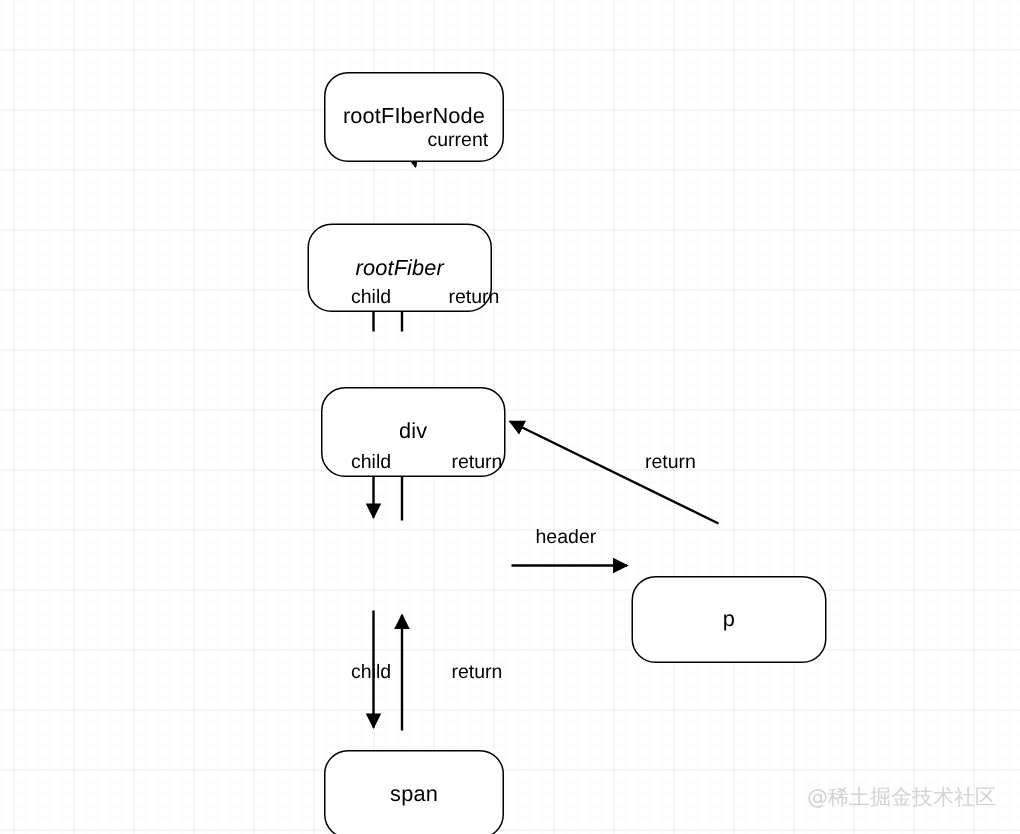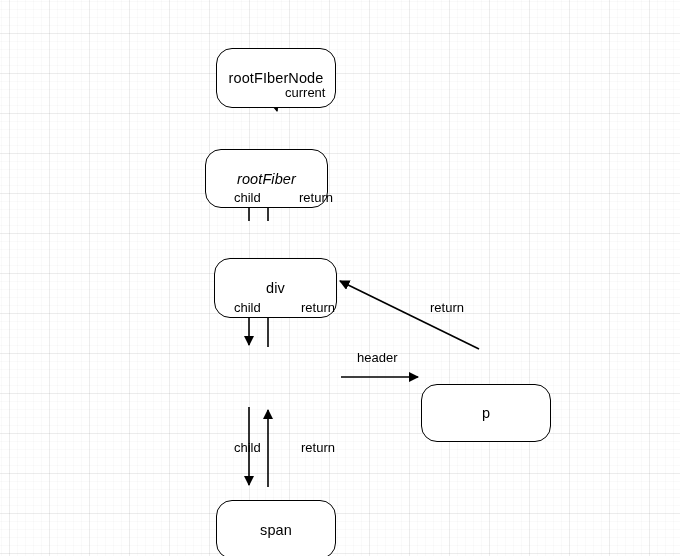--- a/index.html
+++ b/index.html
@@ -130,14 +130,15 @@
   <div class="edge-label" style="left:301px; top:300px;">return</div>
 
   <div class="edge-label" style="left:357px; top:350px;">header</div>
 
   <div class="edge-label" style="left:430px; top:300px;">return</div>
 
   <div class="edge-label" style="left:234px; top:440px;">child</div>
 
   <div class="edge-label" style="left:301px; top:440px;">return</div>
 
+  <div class="watermark" style="left:538px; top:523px;">@稀土掘金技术社区</div>
 
 </div>
 
 </body></html>

